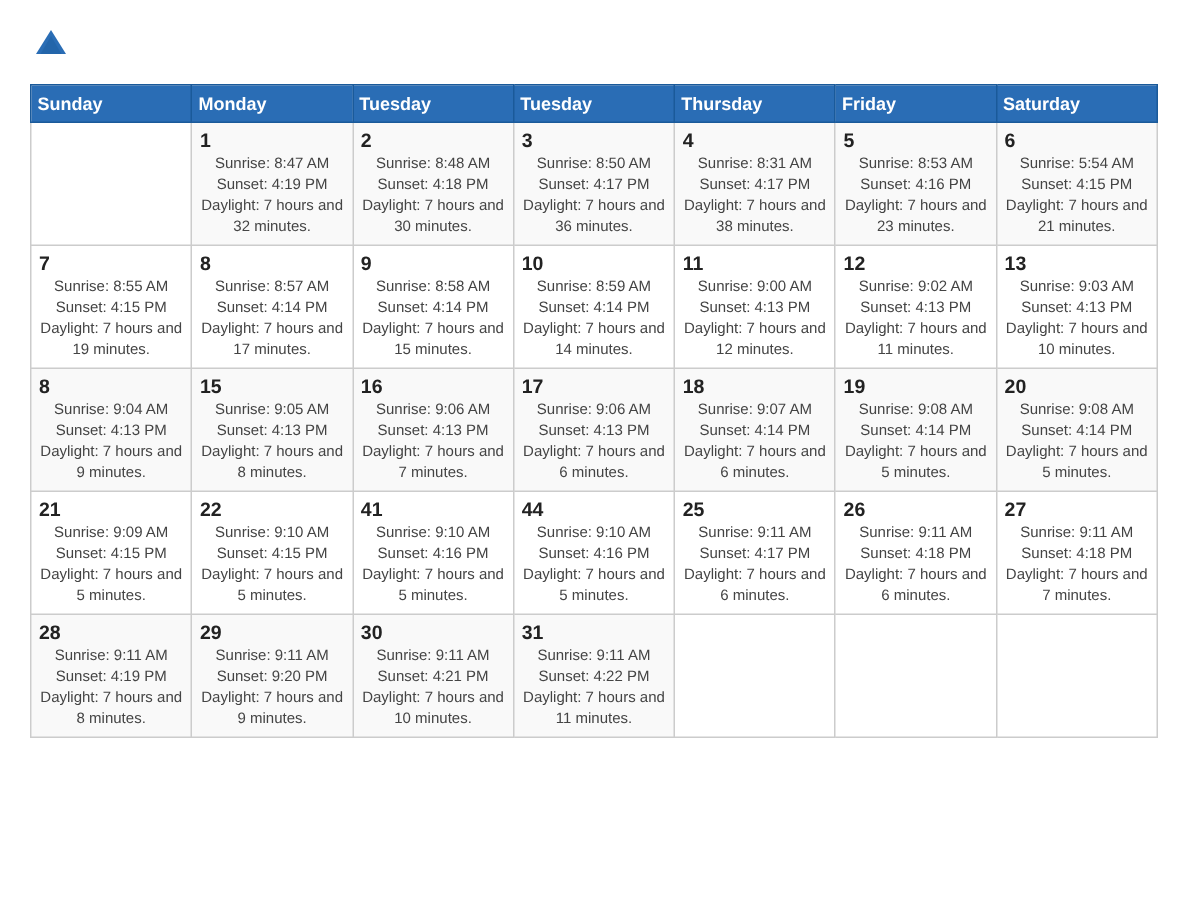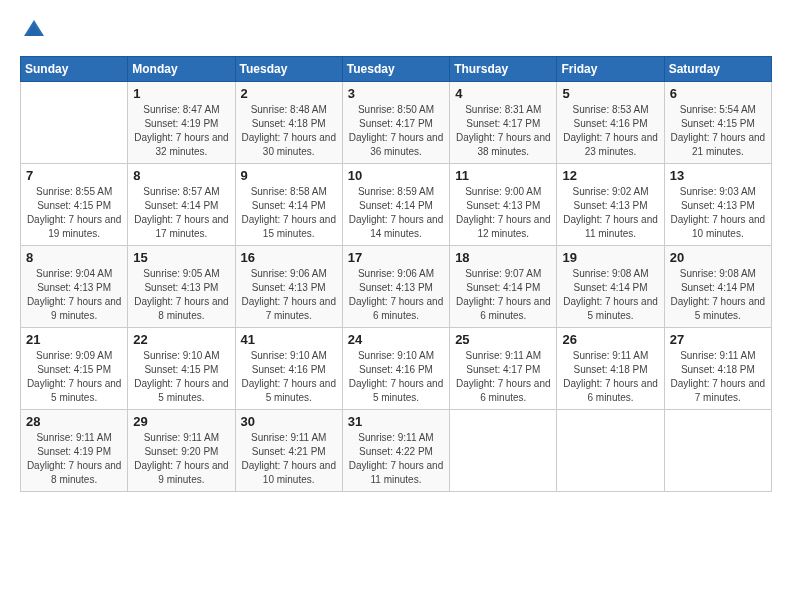--- a/index.html
+++ b/index.html
@@ -321,21 +321,21 @@
           </td>
           <td>
             <span class="day-num">41</span>
             <div class="day-info">
               <div>Sunrise: 9:10 AM</div>
               <div>Sunset: 4:16 PM</div>
               <div>Daylight: 7 hours and 5 minutes.</div>
             </div>
           </td>
           <td>
-            <span class="day-num">24</span>
+            <span class="day-num">44</span>
             <div class="day-info">
               <div>Sunrise: 9:10 AM</div>
               <div>Sunset: 4:16 PM</div>
               <div>Daylight: 7 hours and 5 minutes.</div>
             </div>
           </td>
           <td>
             <span class="day-num">25</span>
             <div class="day-info">
               <div>Sunrise: 9:11 AM</div>

